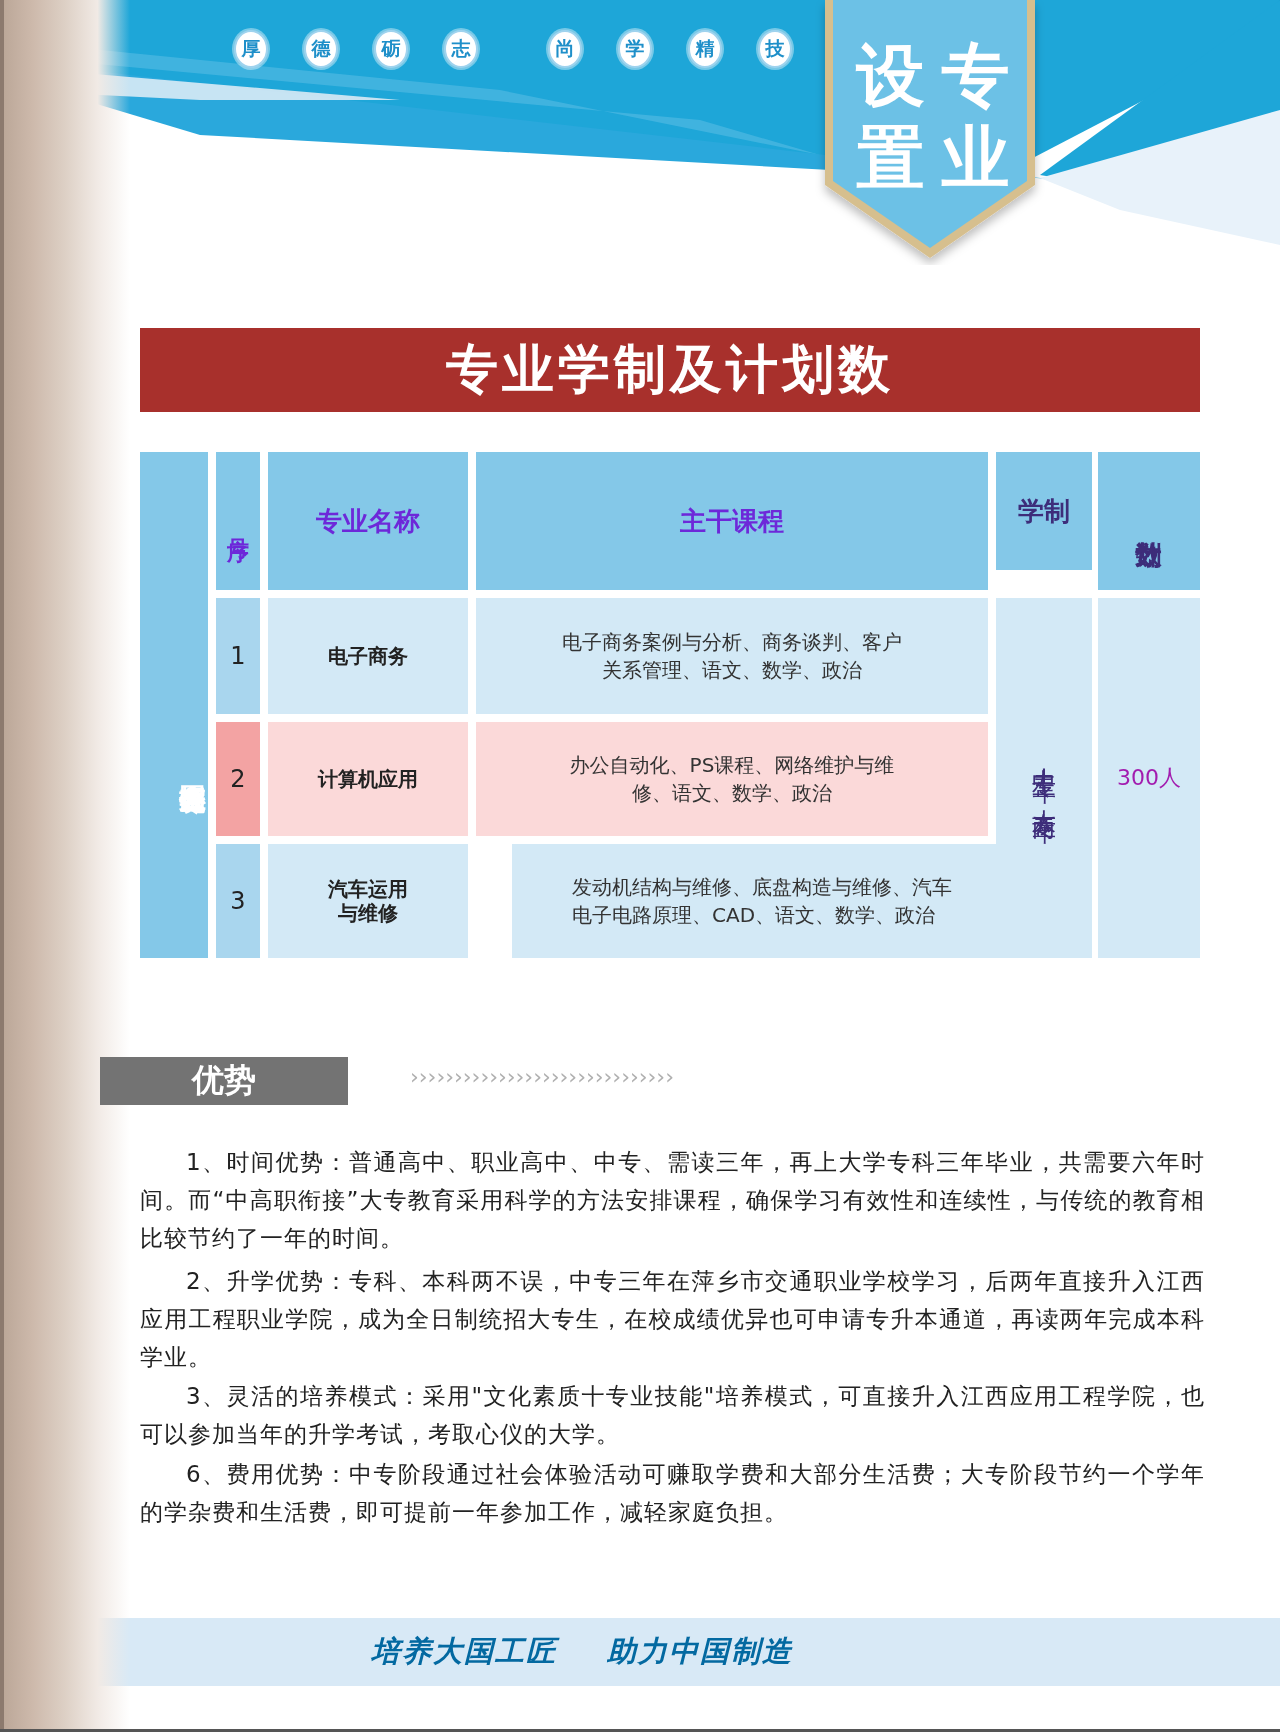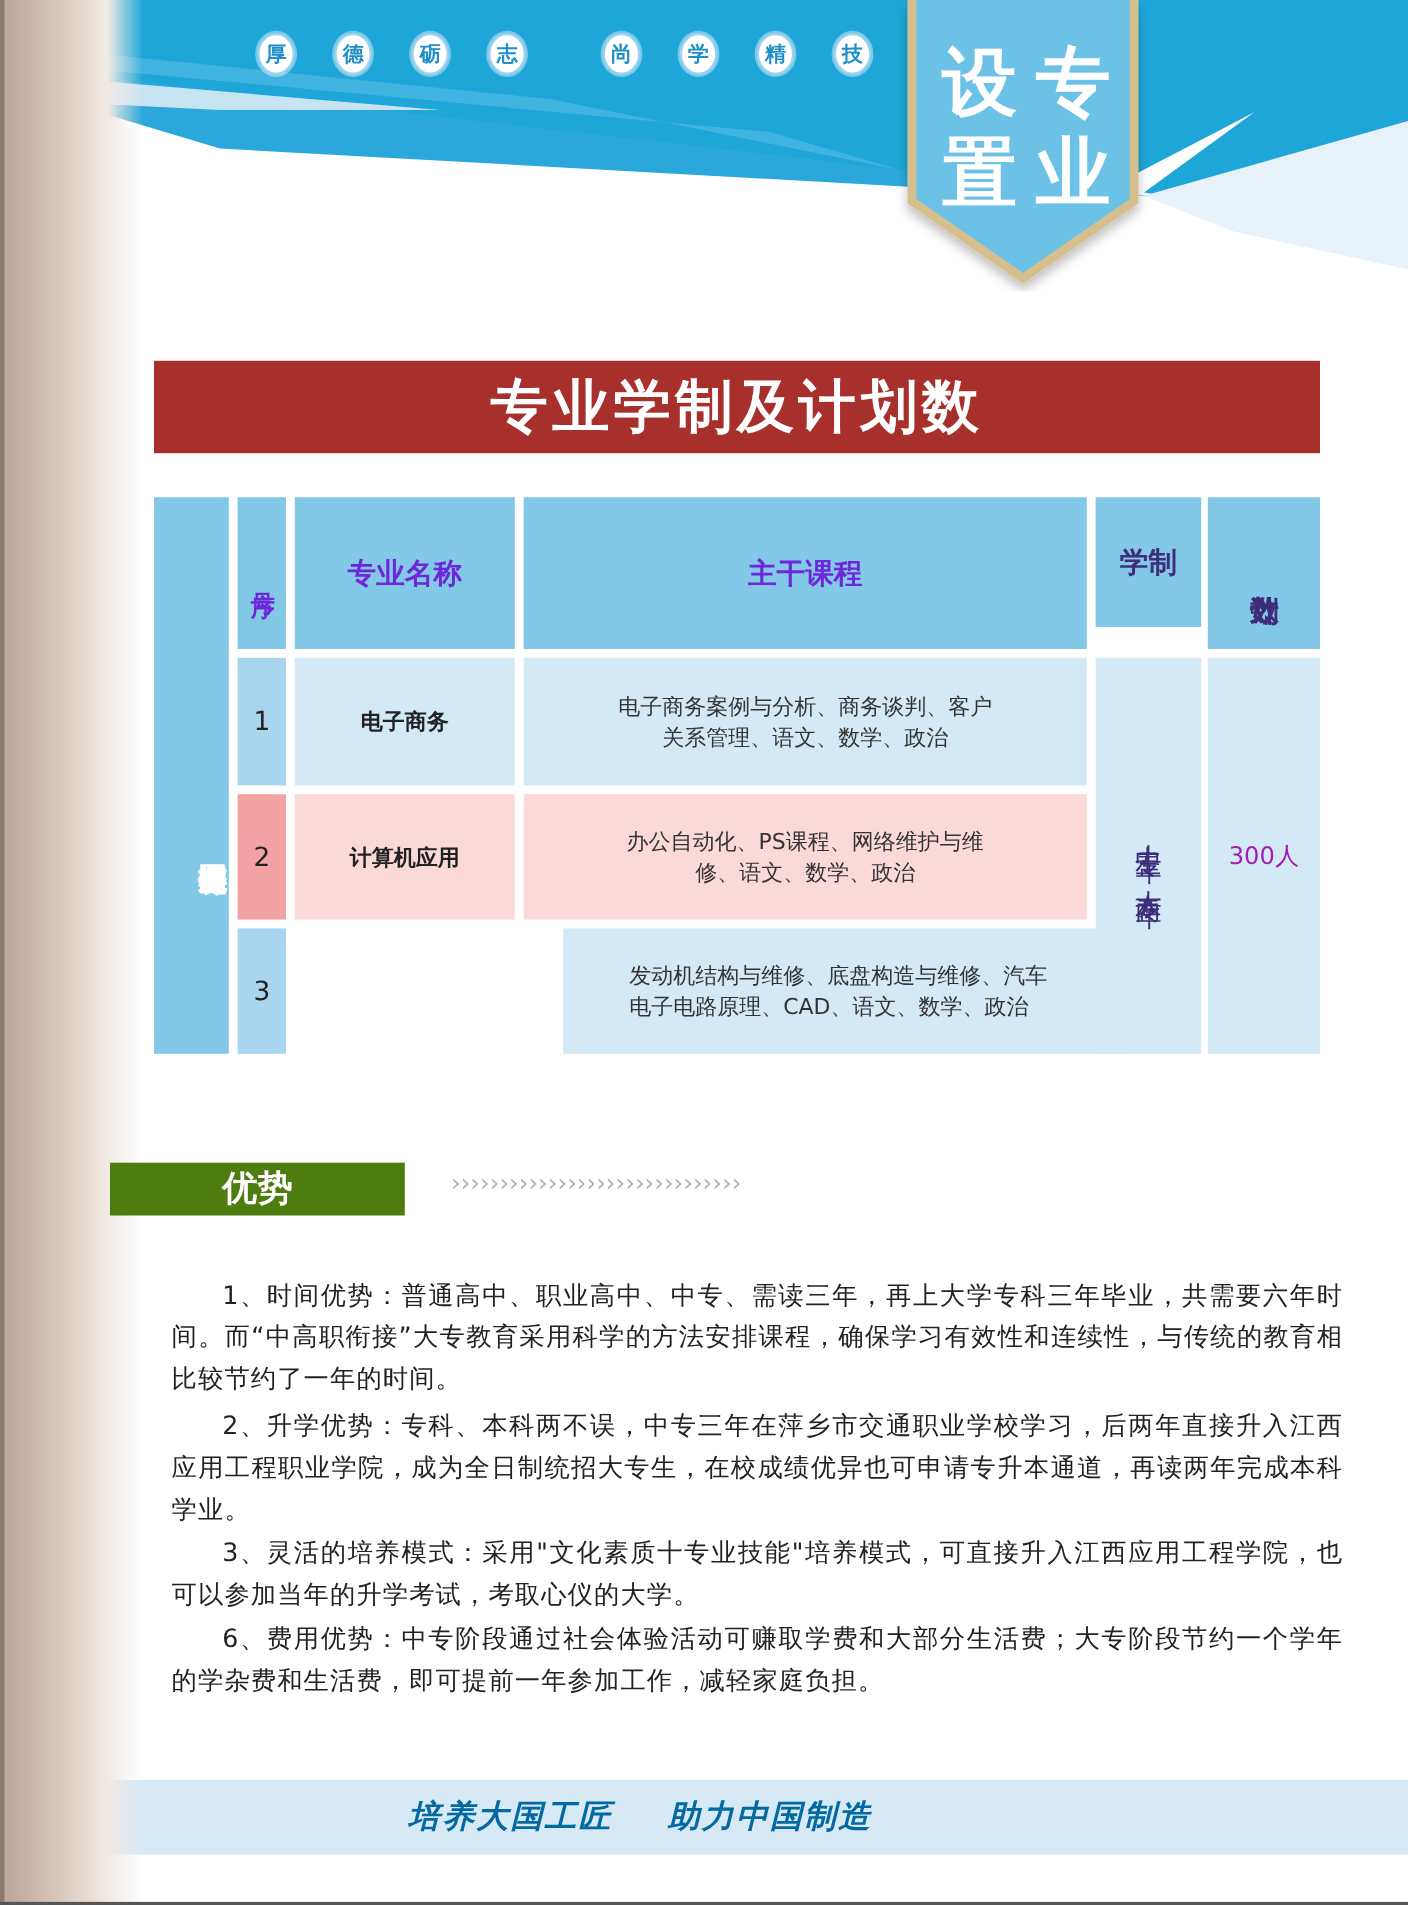--- a/index.html
+++ b/index.html
@@ -43,23 +43,23 @@
   .side { background: #84c8e8; color: #ffffff; font-weight: bold; font-size: 26px; line-height: 31px; writing-mode: vertical-rl; letter-spacing: 0; }
   .seq { background: #a9d6ee; color: #222; font-size: 24px; }
   .seq.pink { background: #f3a3a3; }
   .body-cell { background: #d3e9f6; color: #222; }
   .body-cell.pink { background: #fbd9d9; }
   .name { font-weight: bold; font-size: 20px; line-height: 24px; }
   .course { font-size: 20px; line-height: 28px; color: #333; padding: 0 60px; }
   .course.left { text-align: left; justify-content: flex-start; }
   .vert { writing-mode: vertical-rl; color: #3d2d7a; font-size: 24px; letter-spacing: 4px; }
   .count { color: #a21caf; font-size: 22px; }
-  .section-head { position: absolute; left: 100px; top: 1057px; width: 268px; height: 48px; background: #4d7c0f; z-index: 3; color: #ffffff; font-weight: bold; font-size: 32px; display: flex; align-items: center; justify-content: center; }
+  .section-head { position: absolute; left: 100px; top: 1057px; width: 248px; height: 48px; background: #737373; z-index: 3; color: #ffffff; font-weight: bold; font-size: 32px; display: flex; align-items: center; justify-content: center; }
   .chevrons { position: absolute; left: 410px; top: 1064px; color: #b0b0b0; font-size: 22px; letter-spacing: 0px; z-index: 3; }
-  .para { position: absolute; left: 140px; width: 1065px; z-index: 3; color: #222; font-size: 23px; line-height: 38px; text-align: justify; margin: 16px; text-indent: 2em; letter-spacing: 1px; }
+  .para { position: absolute; left: 140px; width: 1065px; z-index: 3; color: #222; font-size: 23px; line-height: 38px; text-align: justify; margin: 0; text-indent: 2em; letter-spacing: 1px; }
   .footer-band { position: absolute; left: 0; top: 1618px; width: 1280px; height: 68px; background: #d8e9f6; z-index: 0; }
   .footer-text { position: absolute; left: 0; top: 1618px; width: 1164px; height: 68px; z-index: 3; display: flex; align-items: center; justify-content: center; color: #0369a1; font-weight: bold; font-style: italic; font-size: 29px; letter-spacing: 2px; }
   .footer-text span + span { margin-left: 50px; }
   .bottom-line { position: absolute; left: 0; top: 1729px; width: 1280px; height: 3px; background: #555; z-index: 5; }
 </style>
 </head>
 <body>
 
 <svg class="banner" viewBox="0 0 1280 300" width="1280" height="300">
   <polygon points="0,0 1280,0 1280,10 0,10" fill="#1489bf"></polygon>
@@ -117,20 +117,24 @@
 
   <div class="cell seq" style="left:76px;top:146px;width:44px;height:116px;">1</div>
   <div class="cell body-cell name" style="left:128px;top:146px;width:200px;height:116px;">电子商务</div>
   <div class="cell body-cell course" style="left:336px;top:146px;width:512px;height:116px;padding:16px 80px;">电子商务案例与分析、商务谈判、客户关系管理、语文、数学、政治</div>
 
   <div class="cell seq pink" style="left:76px;top:270px;width:44px;height:114px;">2</div>
   <div class="cell body-cell pink name" style="left:128px;top:270px;width:200px;height:114px;">计算机应用</div>
   <div class="cell body-cell pink course" style="left:336px;top:270px;width:512px;height:114px;padding:0 90px;">办公自动化、PS课程、网络维护与维修、语文、数学、政治</div>
 
   <div class="cell seq" style="left:76px;top:392px;width:44px;height:114px;">3</div>
+  <div class="cell body-cell name" style="left:128px;top:392px;width:200px;height:114px;flex-direction:column;">
+    <span>汽车运用</span>
+    <span>与维修</span>
+  </div>
   <div class="cell body-cell course left" style="left:336px;top:392px;width:512px;height:114px;padding:0 60px 0 60px;margin-left:36px;">发动机结构与维修、底盘构造与维修、汽车电子电路原理、CAD、语文、数学、政治</div>
 
   <div class="cell body-cell" style="left:856px;top:146px;width:96px;height:360px;">
     <span class="vert">中专三年+大专两年</span>
   </div>
   <div class="cell body-cell count" style="left:958px;top:146px;width:102px;height:360px;">300人</div>
 </div>
 
 <div class="section-head">优势</div>
 <div class="chevrons">››››››››››››››››››››››››››››››</div>

